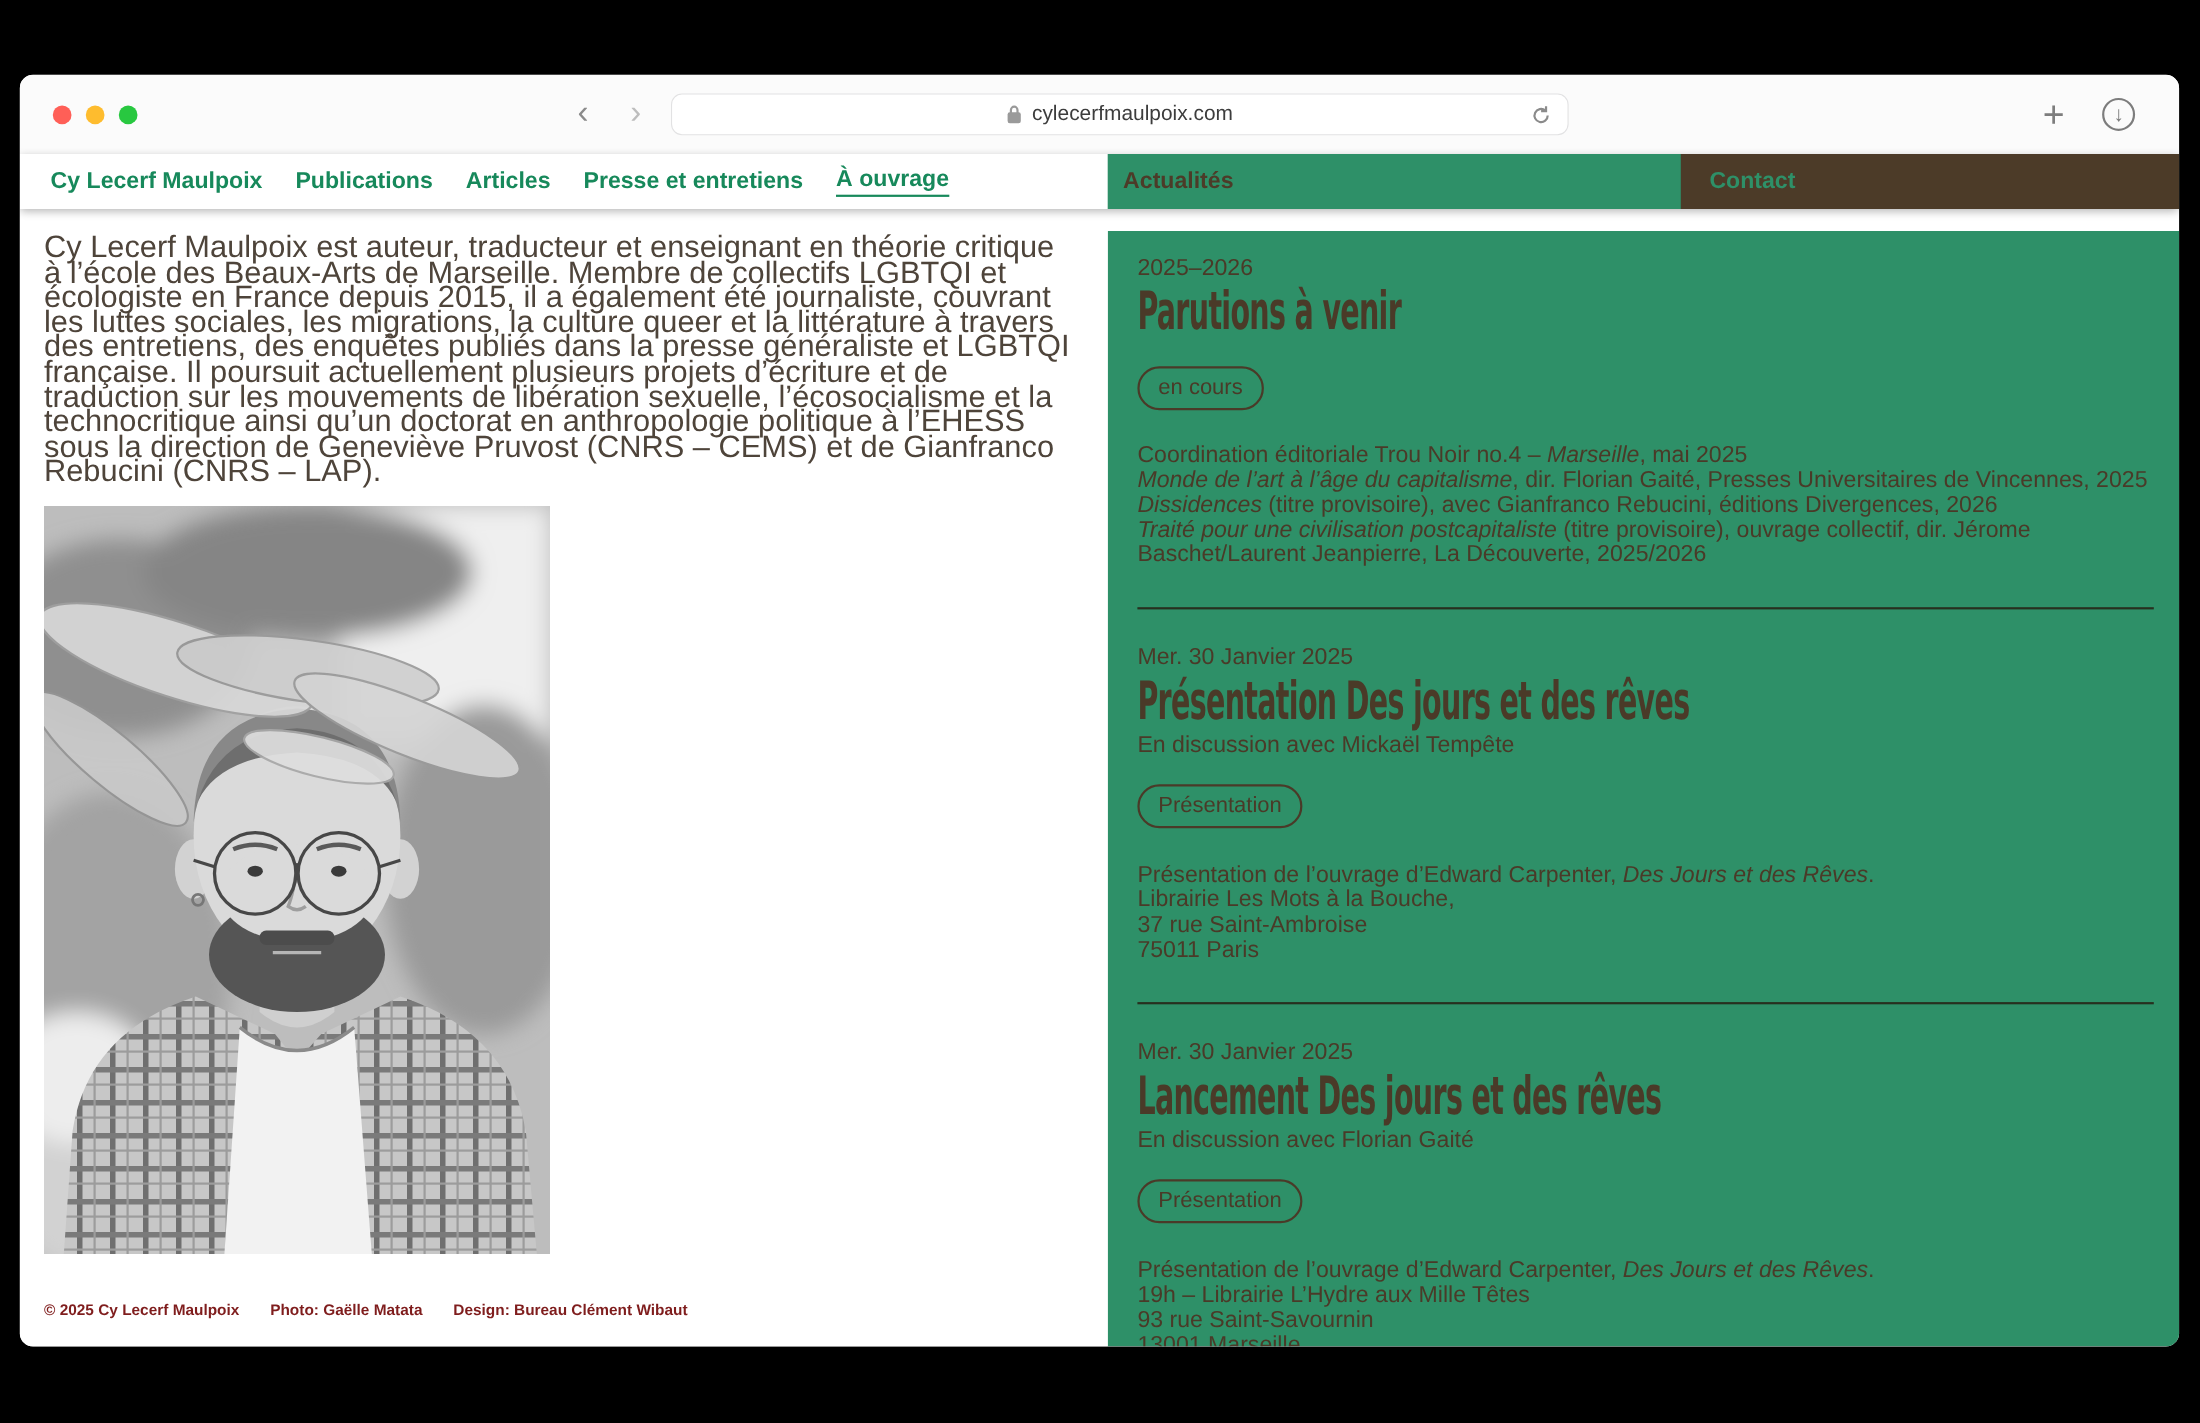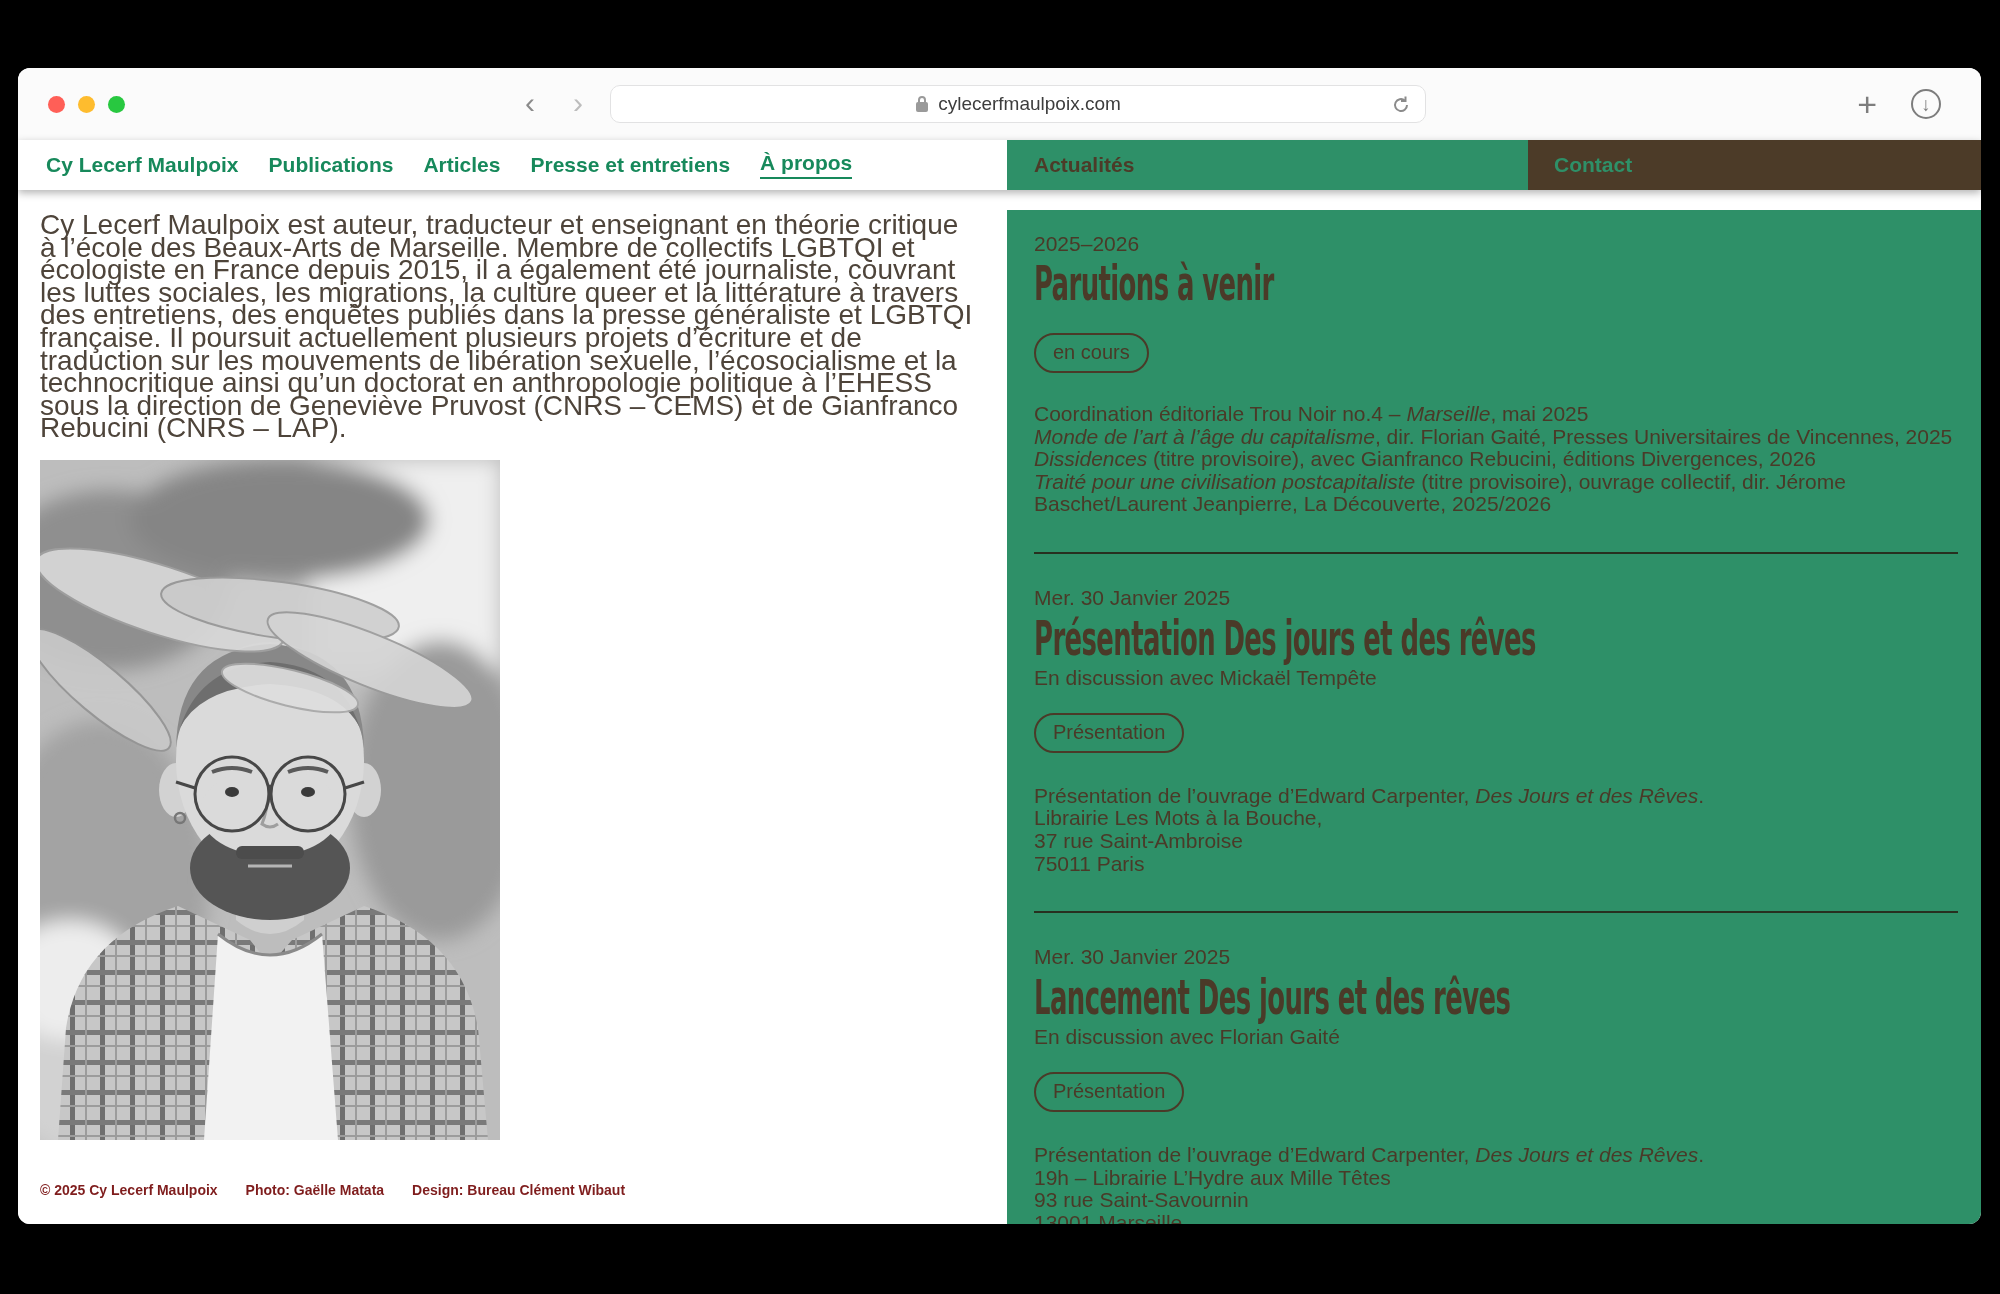--- a/index.html
+++ b/index.html
@@ -40,21 +40,21 @@
   .plusbtn{font-size:34px;color:#7d7d7d;font-weight:400;line-height:34px;}
   .dlbtn{width:30px;height:30px;border:2px solid #7d7d7d;border-radius:50%;color:#7d7d7d;
     display:flex;align-items:center;justify-content:center;font-size:19px;line-height:1;}
   
   .nav-row{position:relative;z-index:6;height:50px;display:flex;box-shadow:0 3px 8px rgba(0,0,0,.30);}
   .nav-left{width:989px;background:#fff;display:flex;align-items:center;gap:30px;padding-left:28px;
     font-size:21px;font-weight:600;color:var(--linkgreen);white-space:nowrap;}
   .nav-item{cursor:pointer;}
   .nav-item.active{border-bottom:2px solid var(--linkgreen);padding-bottom:2px;}
   .nav-right{flex:1;background:var(--green);position:relative;display:flex;align-items:center;
-    padding-left:27px;font-size:21px;font-weight:600;color:var(--brown);}
+    padding-left:14px;font-size:21px;font-weight:600;color:var(--brown);}
   .contact-tab{position:absolute;right:0;top:0;width:453px;height:50px;background:var(--brown);
     color:var(--green);display:flex;align-items:center;padding-left:26px;font-size:21px;font-weight:600;}
   
   .content{display:flex;height:1034px;}
   .left-col{width:989px;position:relative;background:#fff;}
   .bio{margin:24px 0 0 22px;width:940px;font-size:28px;line-height:22.6px;color:var(--biotxt);font-weight:500;}
   .links{margin:22px 0 0 22px;font-size:21px;line-height:23px;color:var(--biotxt);font-weight:500;}
   .link-line{display:flex;gap:9px;margin-bottom:5px;cursor:pointer;}
   .photo{position:absolute;left:22px;top:270px;width:460px;height:680px;filter:grayscale(1);}
   .photo svg{display:block;}
@@ -122,21 +122,21 @@
         </div>
     </div>
   </div>
 
   <div class="nav-row">
     <div class="nav-left">
       <span class="nav-item">Cy Lecerf Maulpoix</span>
       <span class="nav-item">Publications</span>
       <span class="nav-item">Articles</span>
       <span class="nav-item">Presse et entretiens</span>
-      <span class="nav-item active">À propos</span>
+      <span class="nav-item active">À ouvrage</span>
     </div>
     <div class="nav-right">
       <span>Actualités</span>
       <div class="contact-tab">
         <span>Contact</span>
       </div>
     </div>
   </div>
 
   <div class="content">

